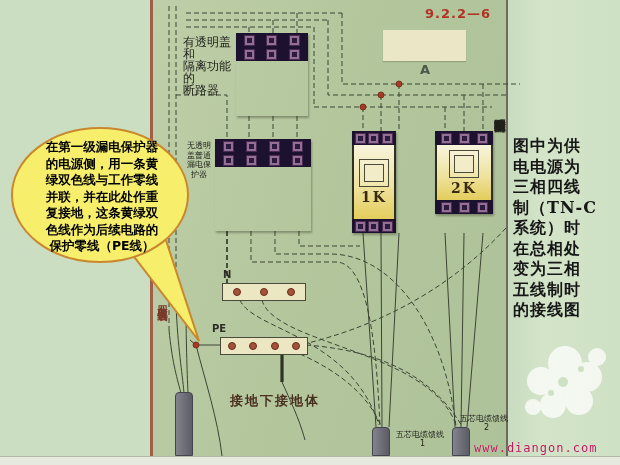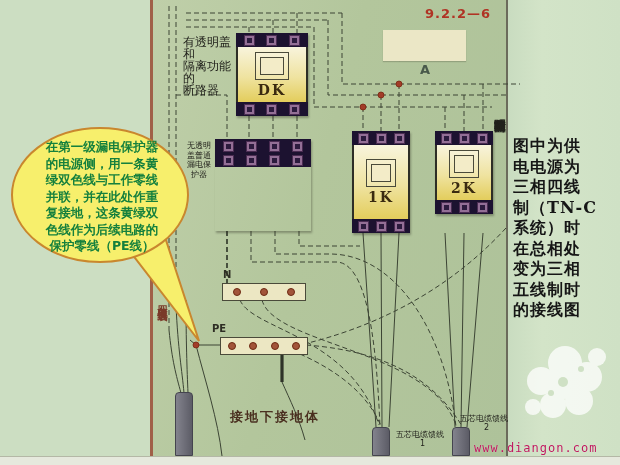--- a/index.html
+++ b/index.html
@@ -55,21 +55,21 @@
   #incoming-label{z-index:3;font-size:10px;font-weight:700;color:#7a3a2a;letter-spacing:1px;}
   .feeder-label{z-index:3;font-size:8px;color:#22221c;}
   .feeder-no{z-index:3;font-size:8px;color:#22221c;}
   
   #figure-label{z-index:3;font-size:13px;font-weight:700;color:#b03324;letter-spacing:1px;}
   #hand-box{left:383px;top:30px;width:83px;height:31px;background:#ebe7c6;z-index:3;box-shadow:0 1px 1px rgba(60,60,40,.25);}
   #hand-a{z-index:3;font-size:13px;color:#49594b;font-weight:700;}
   #bubble-svg{left:0;top:0;z-index:5;pointer-events:none;}
   #bubble-text{
     left:24px;top:139px;width:156px;z-index:6;text-align:center;
-    font-size:12.5px;line-height:16.5px;font-weight:700;color:#15803d;white-space:pre-line;
+    font-size:12.5px;line-height:16.5px;font-weight:700;color:#000000;white-space:pre-line;
   }
   
   #sidebar-text{
     left:513px;top:136px;width:102px;z-index:3;
     font-family:"DejaVu Serif","Liberation Serif",serif;font-weight:700;
     font-size:16px;line-height:20.5px;color:#161616;white-space:pre-line;letter-spacing:1px;
   }
   #flower{left:505px;top:325px;z-index:2;opacity:.75;}
   #watermark{
     left:474px;top:441px;width:146px;z-index:7;
@@ -150,26 +150,20 @@
       <span class="term">
         <span class="term-in"></span>
       </span>
       <span class="term">
         <span class="term-in"></span>
       </span>
       <span class="term">
         <span class="term-in"></span>
       </span>
     </div>
-  <div class="dev-body">
-    <div class="dev-sym">
-        <div class="dev-sym-in"></div>
-      </div>
-    <div class="dev-label">DK</div>
-  </div>
   <div class="term-strip">
       <span class="term">
         <span class="term-in"></span>
       </span>
       <span class="term">
         <span class="term-in"></span>
       </span>
       <span class="term">
         <span class="term-in"></span>
       </span>
@@ -204,21 +198,21 @@
       <span class="term">
         <span class="term-in"></span>
       </span>
       <span class="term">
         <span class="term-in"></span>
       </span>
     </div>
 </div>
 <div class="abs tiny-desc-wrap" style="left:186px;top:141px;width:26px;">无透明盖普通漏电保护器</div>
 
-<div class="abs device" style="left:352px;top:131px;width:58px;height:102px;text-align:center;">
+<div class="abs device" style="left:352px;top:131px;width:44px;height:102px;text-align:center;">
   <div class="term-strip">
       <span class="term">
         <span class="term-in"></span>
       </span>
       <span class="term">
         <span class="term-in"></span>
       </span>
       <span class="term">
         <span class="term-in"></span>
       </span>
@@ -281,21 +275,21 @@
   <span class="bar-dot"></span>
 </div>
 <div class="abs bar-label" style="left:212px;top:323px;">PE</div>
 <div class="abs bar" style="left:220px;top:337px;width:88px;height:18px;">
   <span class="bar-dot"></span>
   <span class="bar-dot"></span>
   <span class="bar-dot"></span>
   <span class="bar-dot"></span>
 </div>
 
-<div class="abs" id="ground-note" style="left:230px;top:392px;margin-top:16px;">接地下接地体</div>
+<div class="abs" id="ground-note" style="left:230px;top:392px;">接地下接地体</div>
 
 <div class="abs" id="incoming-label" class-="vert" style="left:155px;top:298px;height:110px;writing-mode:vertical-rl;text-orientation:upright;">四芯电缆进线</div>
 <div class="abs cable" style="left:175px;top:392px;width:18px;height:64px;"></div>
 <div class="abs cable" style="left:372px;top:427px;width:18px;height:29px;"></div>
 <div class="abs cable" style="left:452px;top:427px;width:18px;height:29px;"></div>
 <div class="abs feeder-label" style="left:396px;top:429px;">五芯电缆馈线</div>
 <div class="abs feeder-no" style="left:420px;top:439px;">1</div>
 <div class="abs feeder-label" style="left:460px;top:413px;">五芯电缆馈线</div>
 <div class="abs feeder-no" style="left:484px;top:423px;">2</div>
 

